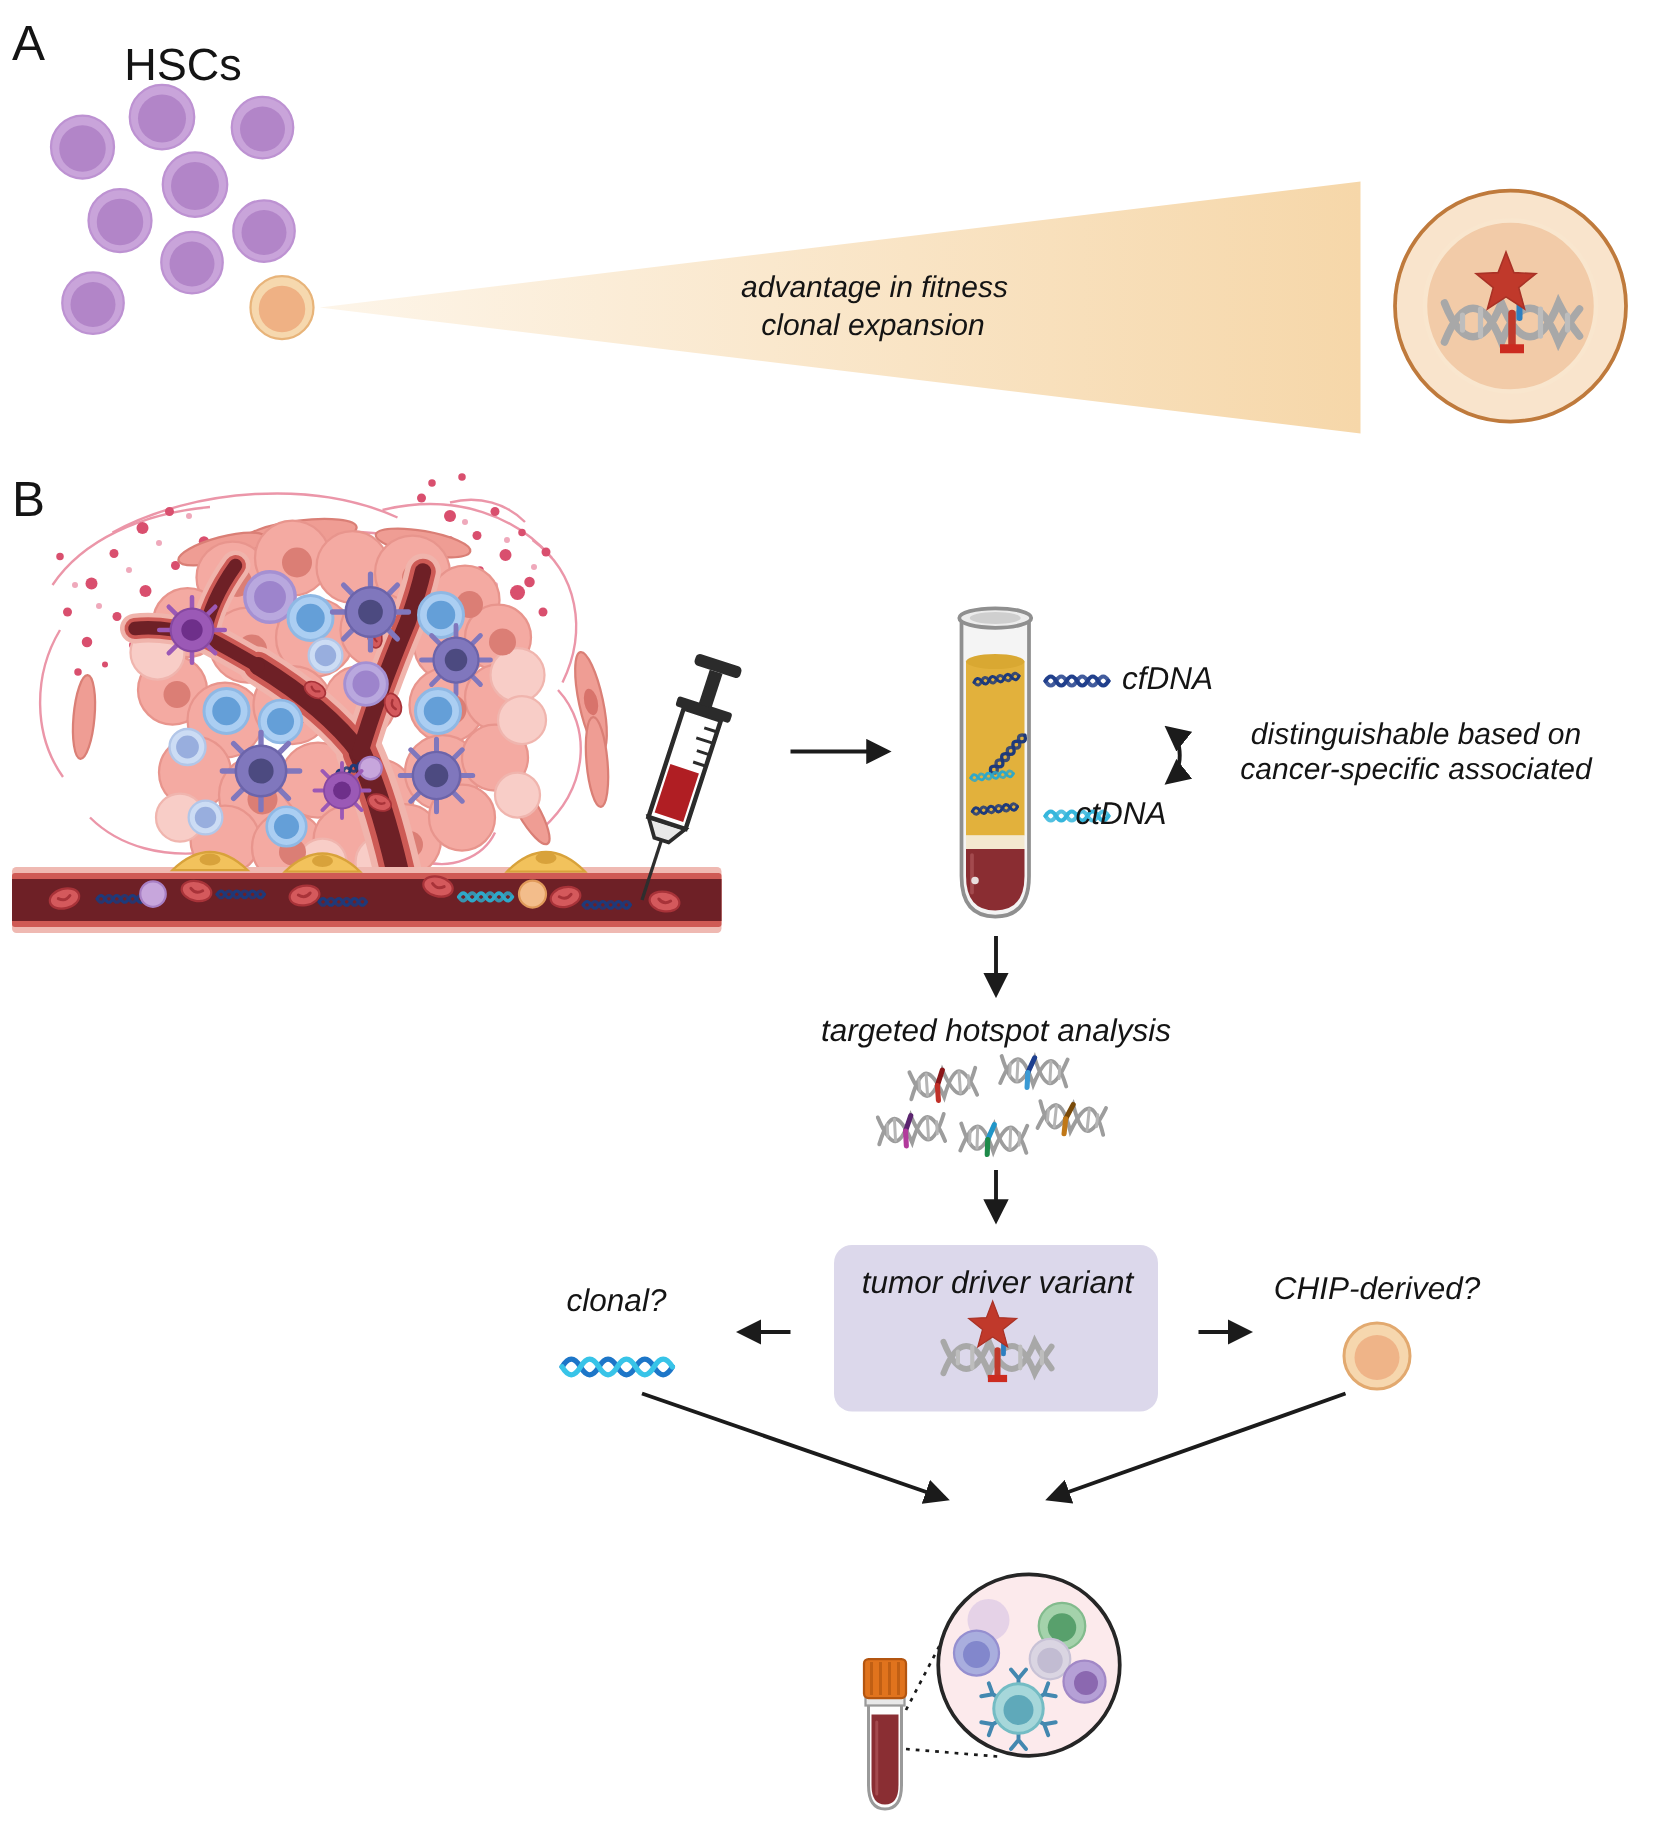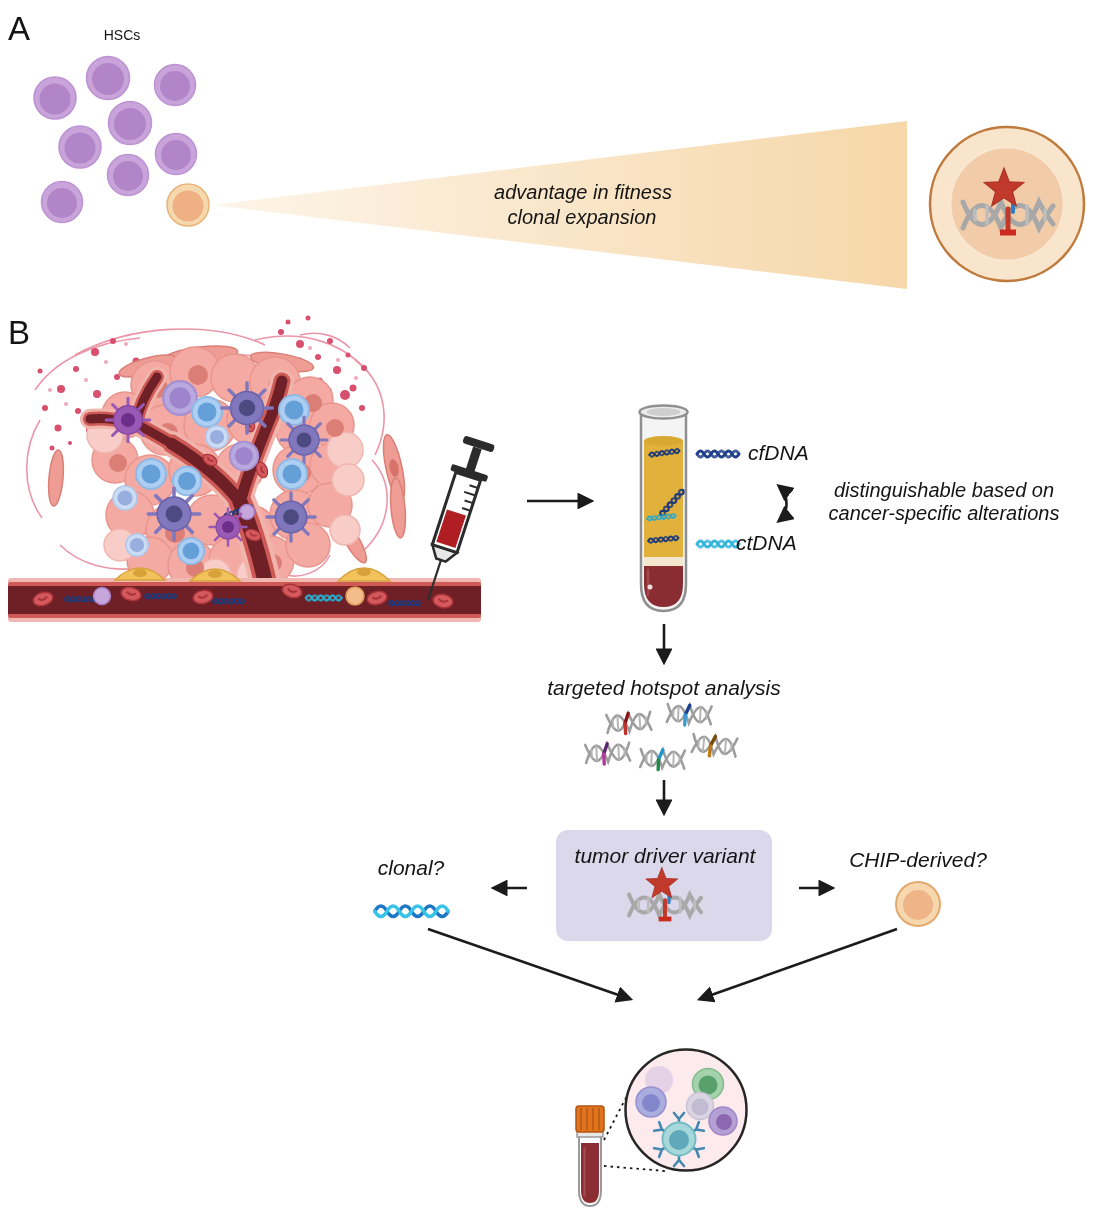--- a/index.html
+++ b/index.html
@@ -72,21 +72,21 @@
           <circle r="7.5" fill="#6e2f8a"></circle>
         </g>
     <g id="yrec">
           <path d="M0,8 L0,1 M0,1 L-5,-5 M0,1 L5,-5" stroke="#4388b0" stroke-width="2.6" fill="none" stroke-linecap="round"></path>
         </g>
   </defs>
 </svg>
 
 
 <div class="lbl panel-letter" style="left:8px;top:10px;">A</div>
-<div class="lbl" style="left:122px;top:27px;font-size:14px;"><span class="ctr" style="display:inline-block;">HSCs</span></div>
+<div class="lbl" style="left:122px;top:27px;font-size:30px;"><span class="ctr" style="display:inline-block;">HSCs</span></div>
 
 
 <svg class="abs" style="left:205px;top:112px;" width="710" height="185" viewBox="205 112 710 185">
   <defs>
     <linearGradient id="coneGrad" x1="0" y1="0" x2="1" y2="0">
       <stop offset="0" stop-color="#fdf5e9"></stop>
           <stop offset="1" stop-color="#f6d7a9"></stop>
     </linearGradient>
   </defs>
   <polygon points="213,205 907,121 907,289" fill="url(#coneGrad)"></polygon>
@@ -422,23 +422,23 @@
   <g transform="translate(2,3)" color="#21408c">
         <use href="#squig"></use>
       </g>
 </svg>
 <div class="lbl t21" style="left:748px;top:441px;">cfDNA</div>
 <svg class="abs" style="left:694px;top:534px;" width="52" height="22" viewBox="0 0 52 22">
   <g transform="translate(2,3)" color="#35b6dc">
         <use href="#squig"></use>
       </g>
 </svg>
-<div class="lbl t21" style="left:736px;top:531px;">ctDNA</div>
+<div class="lbl t21" style="left:717px;top:531px;">ctDNA</div>
 <div class="lbl t20" style="left:944px;top:479px;"><span class="ctr" style="display:inline-block;">distinguishable based on</span></div>
-<div class="lbl t20" style="left:944px;top:502px;"><span class="ctr" style="display:inline-block;">cancer-specific alterations</span></div>
+<div class="lbl t20" style="left:944px;top:502px;"><span class="ctr" style="display:inline-block;">cancer-specific associated</span></div>
 
 
 <div class="lbl t21" style="left:664px;top:676px;"><span class="ctr" style="display:inline-block;">targeted hotspot analysis</span></div>
 
 <svg class="abs" style="left:575px;top:695px;" width="180" height="85" viewBox="575 695 180 85">
   <g transform="translate(605,711) rotate(-4)">
     <use href="#hx"></use>
         <path d="M19,14 L23,4" stroke="#8a1518" stroke-width="3.4" stroke-linecap="round"></path>
         <path d="M19,14 L19,24" stroke="#c03028" stroke-width="3.4" stroke-linecap="round"></path>
   </g>

